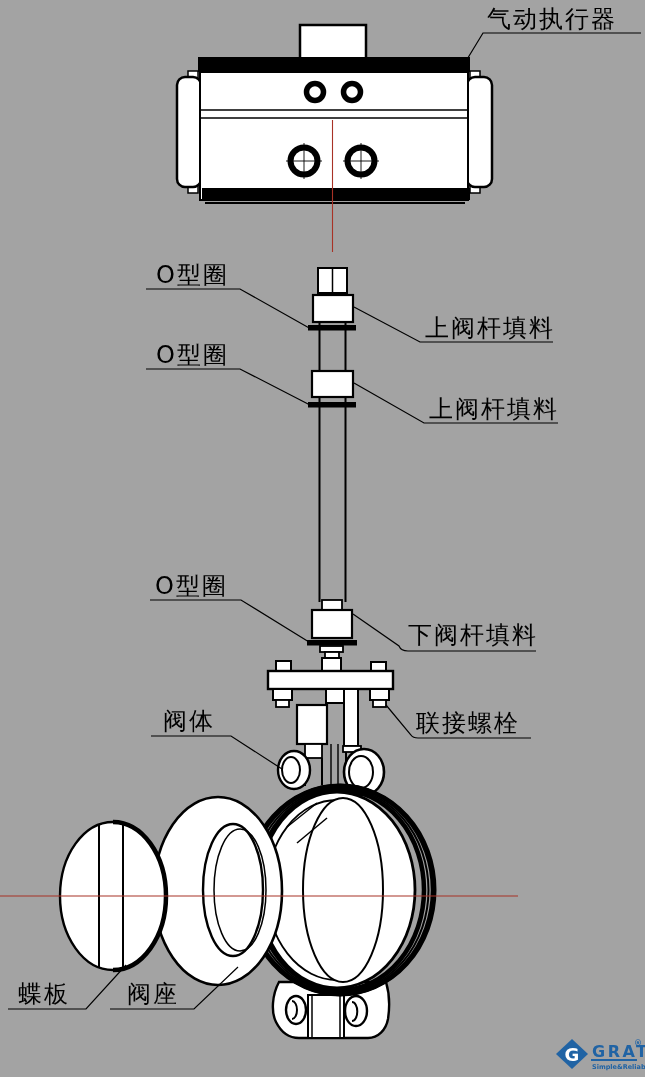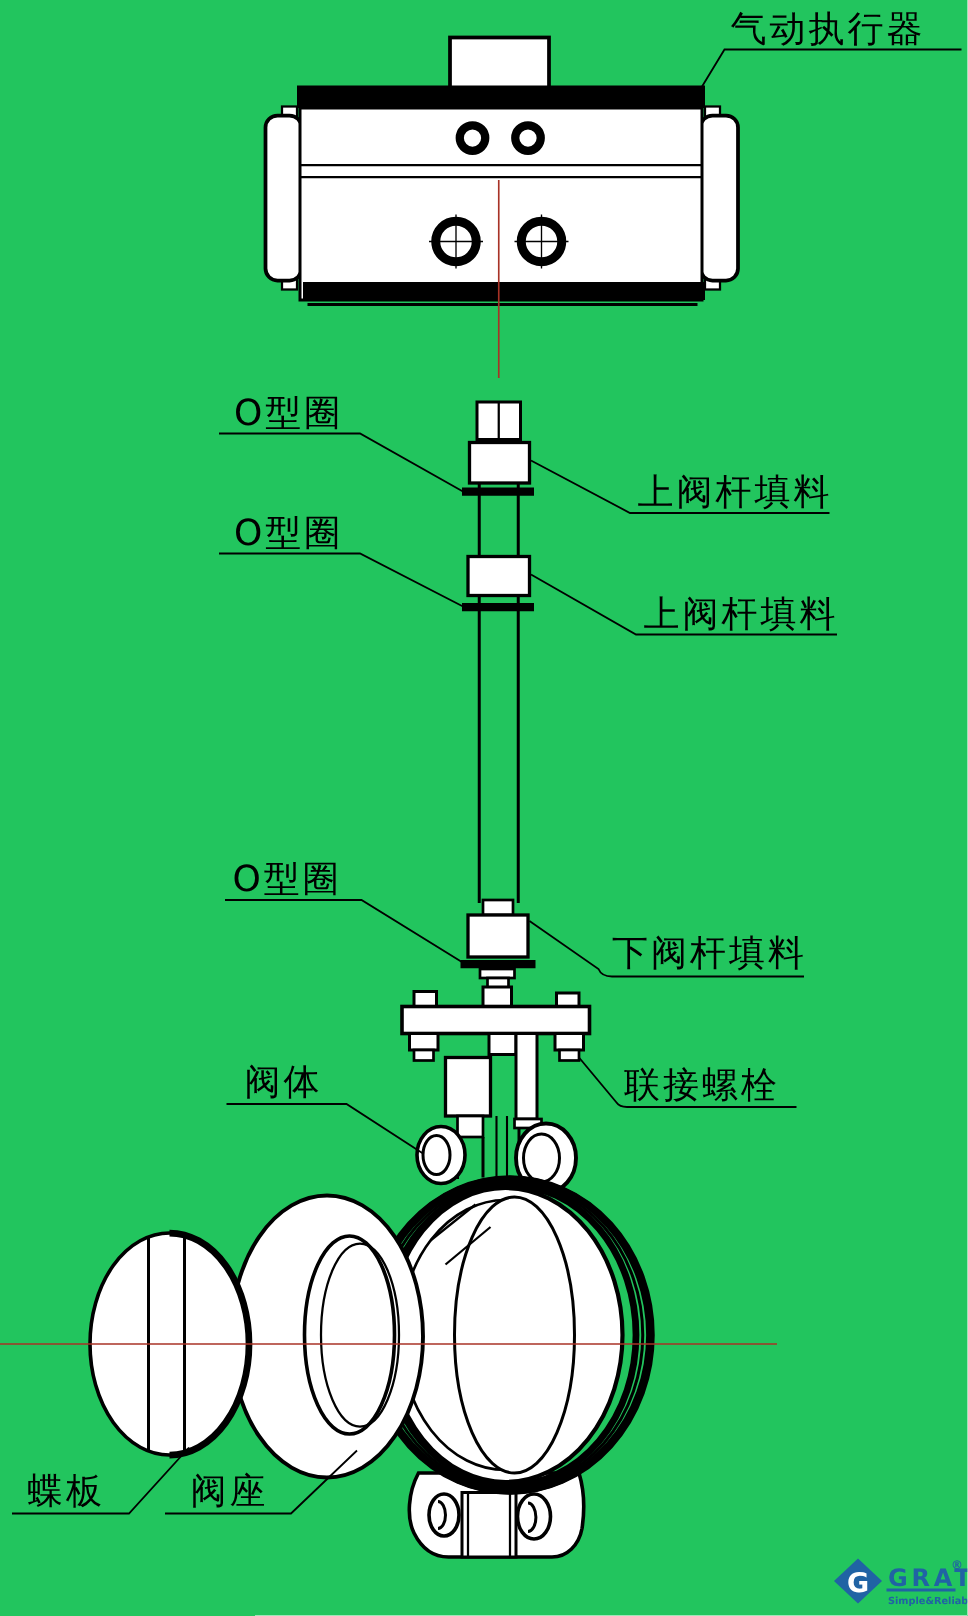--- a/index.html
+++ b/index.html
@@ -1,16 +1,16 @@
 <!DOCTYPE html>
 <html><head>
 <meta charset="utf-8">
 <style>
   html,body{margin:0;padding:0;background:#ffffff;}
-  .stage{position:relative;width:645px;height:1077px;background:#22c55e;overflow:hidden;
+  .stage{position:relative;width:645px;height:1077px;background:#a3a3a3;overflow:hidden;
          font-family:"DejaVu Sans", sans-serif;}
   svg{position:absolute;left:0;top:0;}
   .lbl{font-family:"DejaVu Sans","Liberation Sans",sans-serif;font-size:24px;letter-spacing:2px;fill:#000;}
   .brand{font-family:"DejaVu Sans","Liberation Sans",sans-serif;font-weight:bold;fill:#2063a4;}
 </style>
 </head>
 <body>
 
 <div class="stage">
 <svg width="645" height="1077" viewBox="0 0 645 1077">

